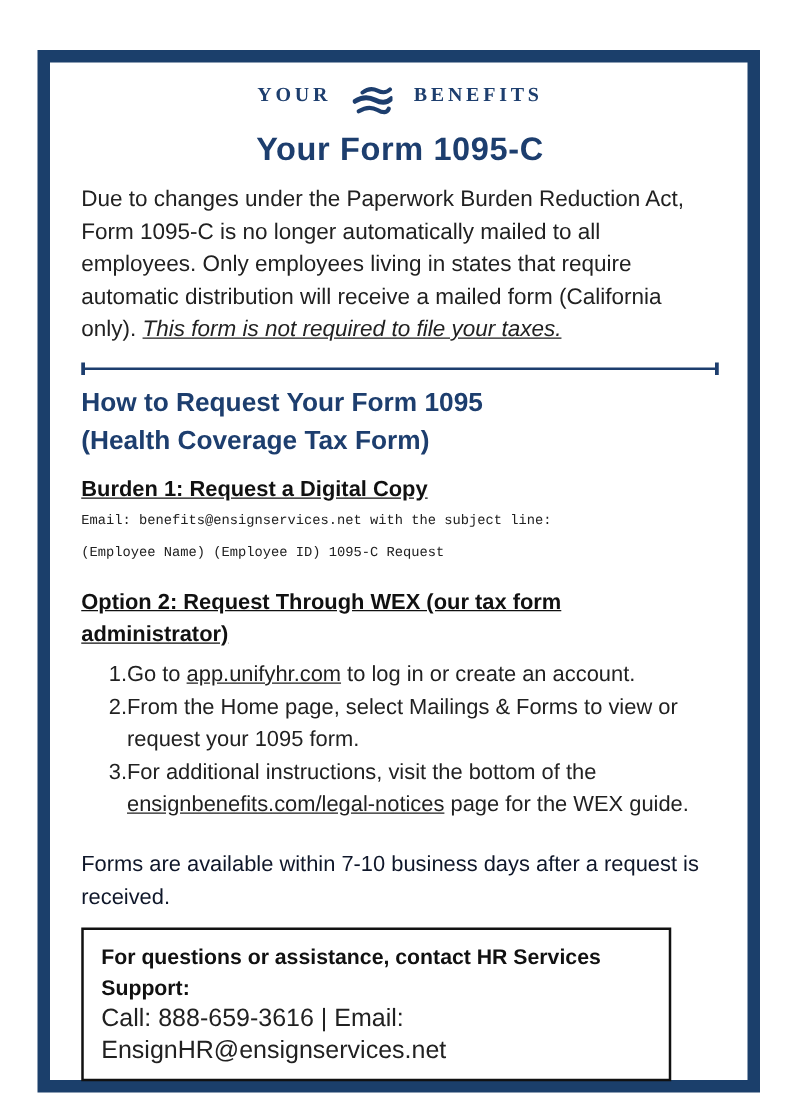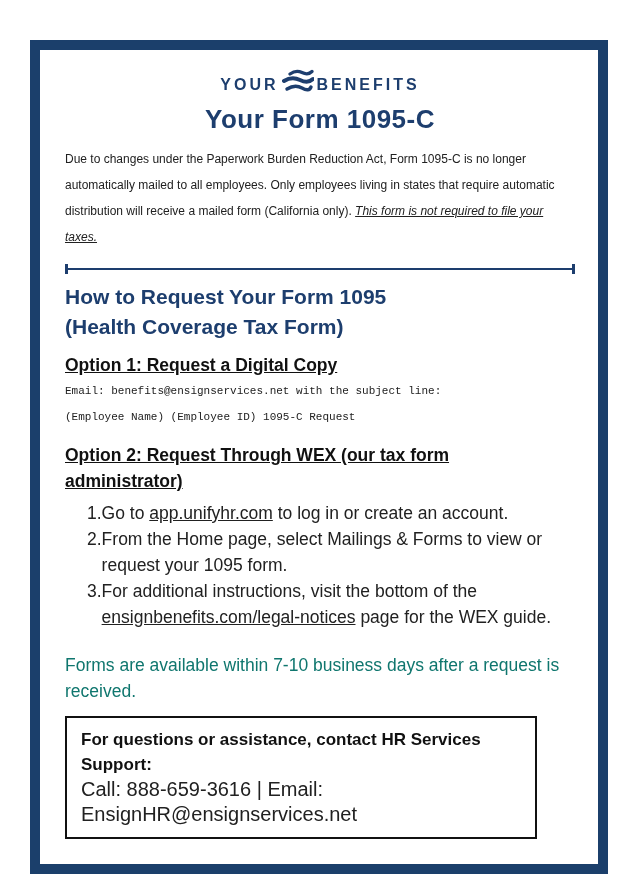--- a/index.html
+++ b/index.html
@@ -16,37 +16,37 @@
     border:10px solid #1b3f6b;
     background:#ffffff;
   }
   .content {
     padding:14px 23px 0 25px;
     width:100%;
     height:100%;
   }
   
   .logo-row {
-    display:flex; align-items:flex-end; justify-content:center;
-    gap:3px; height:26px; margin-top:4px;
+    display:flex; align-items:flex-start; justify-content:center;
+    gap:17px; height:26px; margin-top:4px;font-family:Liberation Serif, serif;
   }
   .logo-word {
     color:#1d3e6e; font-weight:bold; font-size:16px;
     letter-spacing:3px;
   }
   .wave-icon { width:32px; height:26px; display:block; }
   
   .h1 {
     text-align:center; color:#1d3e6e; font-weight:bold;
     font-size:26px; line-height:38px; margin-top:6px;
     letter-spacing:0.5px;
   }
   
   .intro {
-    margin-top:8px; font-size:12px; line-height:26px; color:#212121;
+    margin-top:8px; font-size:18px; line-height:26px; color:#212121;
   }
   .em-iu { font-style:italic; text-decoration:underline; }
   
   .divider {
     margin:14px 0 8px 0; height:10px;
     display:flex; align-items:center;
   }
   .divider .tick { width:3px; height:10px; background:#1d3e6e; flex:none; }
   .divider .line { flex:1; height:2px; background:#1d3e6e; }
   
@@ -63,21 +63,21 @@
   .body-line { font-size:11px; line-height:26px; color:#212121;font-family:Liberation Mono, monospace; }
   .opt1-lines { margin-top:0; }
   .opt2 { margin-top:12px; }
   
   .steps { margin-top:6px; }
   .step { display:flex; padding-left:22px; font-size:17.5px; line-height:26px; color:#212121; }
   .step .num { flex:none; }
   .step .txt { flex:1; }
   .u { text-decoration:underline; color:inherit;margin-top:36px; }
   
-  .avail { margin-top:22px; font-size:17.5px; line-height:26px; color:#0f766e; }
+  .avail { margin-top:22px; font-size:17.5px; line-height:26px; color:#0f172a; }
   
   .contact-box {
     margin-top:12px;
     border:2px solid #111111;
     padding:9px 14px 10px 14px;
     width:472px;
   }
   .contact-bold { font-weight:bold; font-size:17px; line-height:25px; color:#111; }
   .contact-reg  { font-size:20px; line-height:25px; color:#212121; }
 </style>
@@ -107,21 +107,21 @@
       <span class="tick"></span>
       <span class="line"></span>
       <span class="tick"></span>
     </div>
 
     <div class="h2">
       <div>How to Request Your Form 1095</div>
       <div>(Health Coverage Tax Form)</div>
     </div>
 
-    <div class="opt-head">Option 1: Request a Digital Copy</div>
+    <div class="opt-head">Burden 1: Request a Digital Copy</div>
     <div class="opt1-lines">
       <div class="body-line">Email: benefits@ensignservices.net with the subject line:</div>
       <div class="body-line">(Employee Name) (Employee ID) 1095-C Request</div>
     </div>
 
     <div class="opt2">
       <div class="opt-head">Option 2: Request Through WEX (our tax form administrator)</div>
       <div class="steps">
 
         <div class="step">

